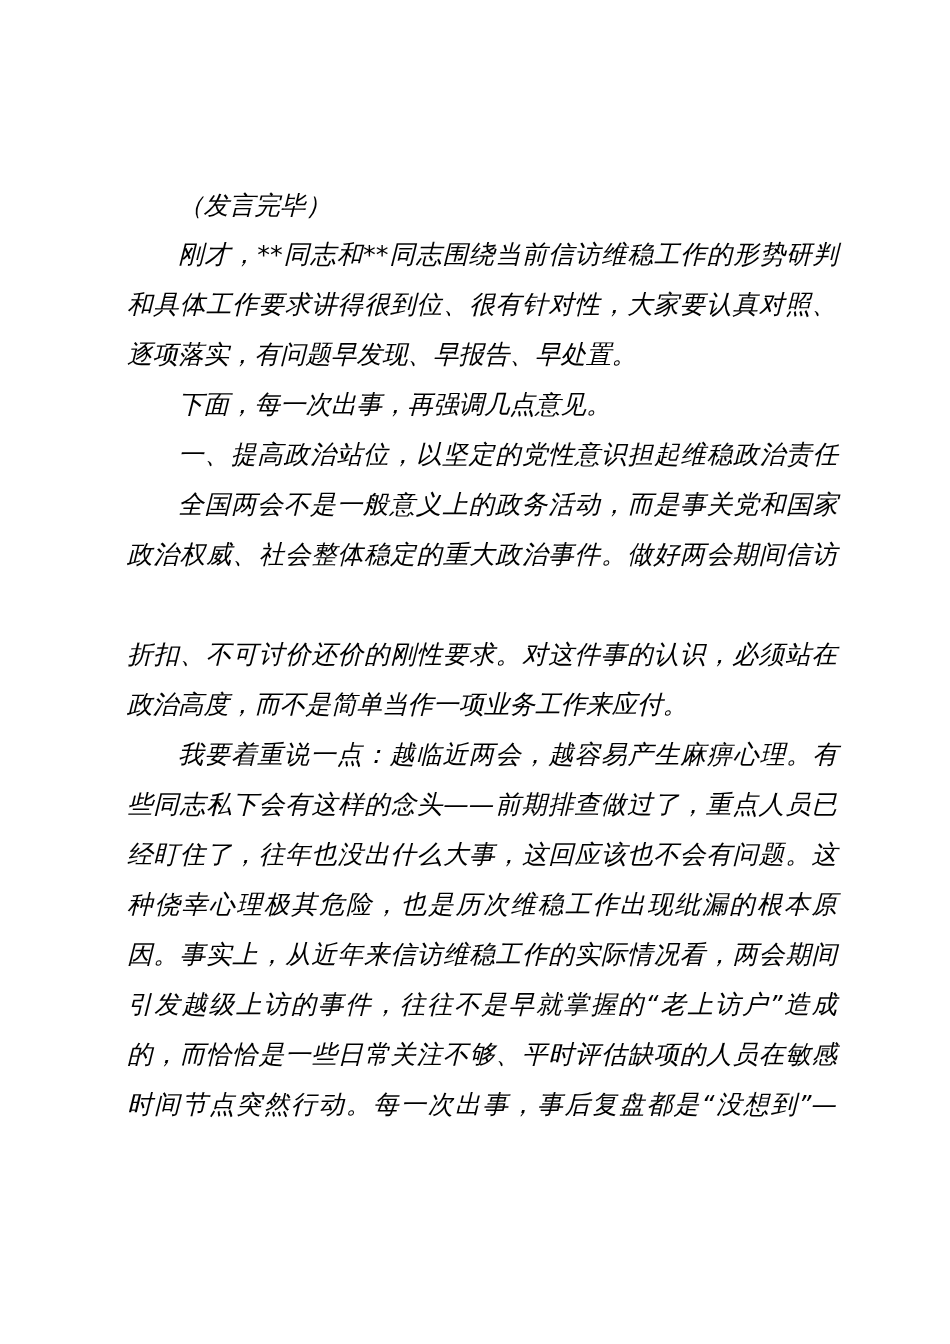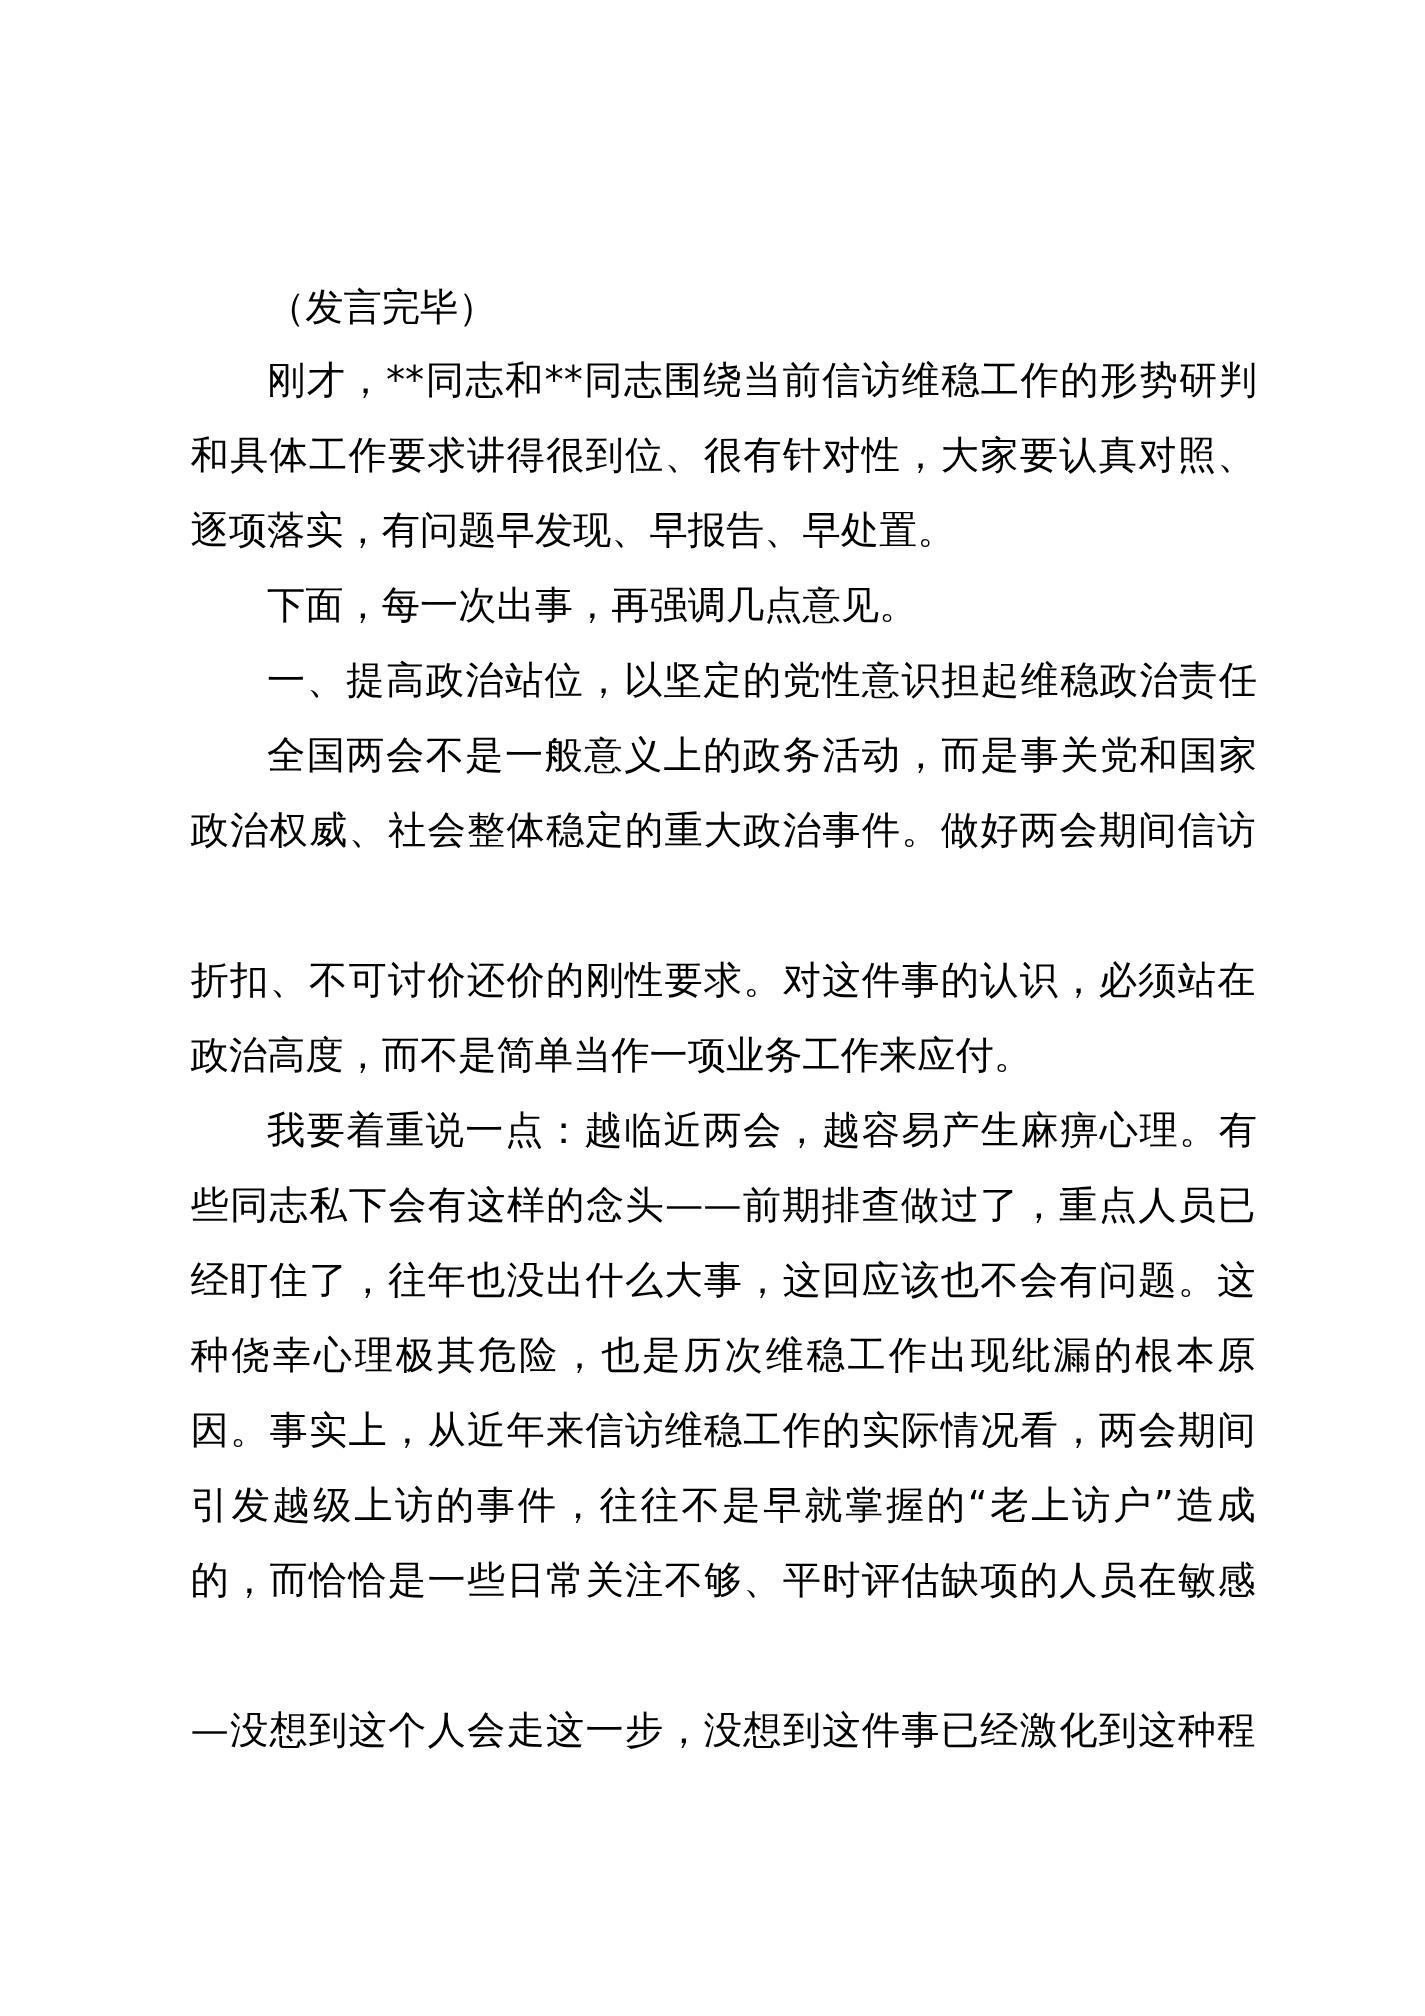--- a/index.html
+++ b/index.html
@@ -15,20 +15,21 @@
       font-family: "DejaVu Sans", "Liberation Sans", sans-serif;
       color: #000000;
     }
     .page {
       position: absolute;
       left: 0;
       top: 0;
       width: 950px;
       height: 1344px;
       background: #ffffff;
+      font-style: italic;
     }
     .line {
       position: absolute;
       left: 127px;
       width: 710px;
       height: 40px;
       font-size: 25.5px;
       line-height: 40px;
       white-space: nowrap;
       overflow: visible;
@@ -54,14 +55,14 @@
   <div class="line justify" style="top:534px">政治权威、社会整体稳定的重大政治事件。做好两会期间信访</div>
   <div class="line justify" style="top:634px">折扣、不可讨价还价的刚性要求。对这件事的认识，必须站在</div>
   <div class="line" style="top:684px">政治高度，而不是简单当作一项业务工作来应付。</div>
   <div class="line indent justify" style="top:734px">我要着重说一点：越临近两会，越容易产生麻痹心理。有</div>
   <div class="line justify" style="top:784px">些同志私下会有这样的念头——前期排查做过了，重点人员已</div>
   <div class="line justify" style="top:834px">经盯住了，往年也没出什么大事，这回应该也不会有问题。这</div>
   <div class="line justify" style="top:884px">种侥幸心理极其危险，也是历次维稳工作出现纰漏的根本原</div>
   <div class="line justify" style="top:934px">因。事实上，从近年来信访维稳工作的实际情况看，两会期间</div>
   <div class="line justify" style="top:984px">引发越级上访的事件，往往不是早就掌握的“老上访户”造成</div>
   <div class="line justify" style="top:1034px">的，而恰恰是一些日常关注不够、平时评估缺项的人员在敏感</div>
-  <div class="line justify" style="top:1134px">—没想到这个人会走这一步，没想到这件事已经激化到这种程</div>
+  <div class="line justify" style="top:1084px">时间节点突然行动。每一次出事，事后复盘都是“没想到”—</div>
 </div>
 
 </body></html>

